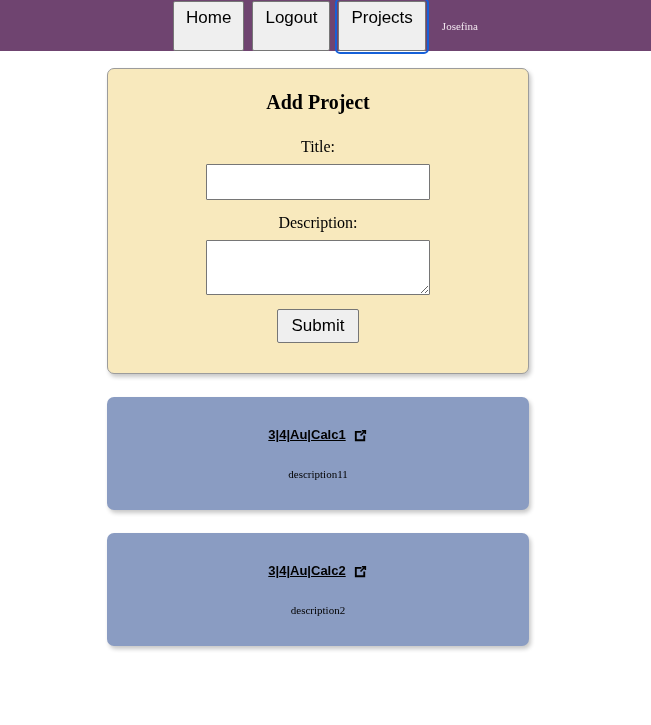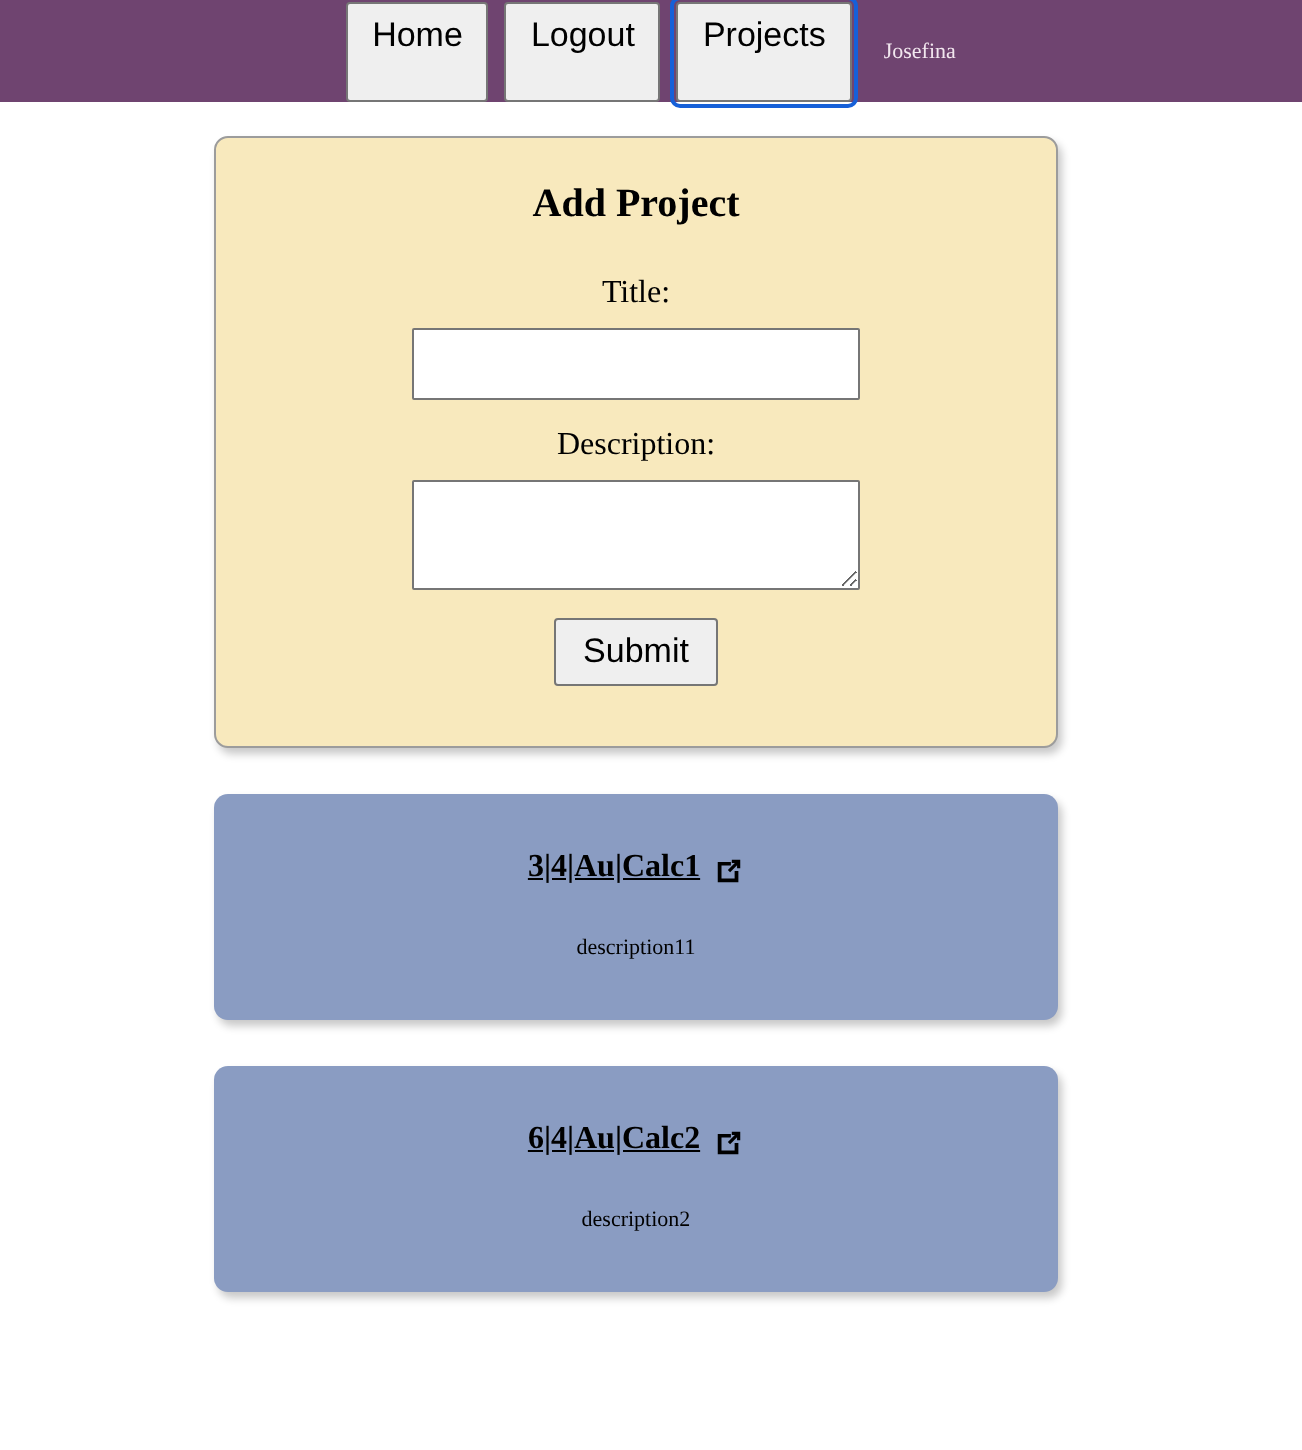--- a/index.html
+++ b/index.html
@@ -139,22 +139,22 @@
     box-sizing: border-box;
     padding: 28px 10px 30px 10px;
     text-align: center;
   }
   .card-title-row {
     display: inline-flex;
     align-items: center;
     gap: 7px;
   }
   .card-title {
-    font-family: Liberation Serif, serif;
-    font-size: 16px;
+    font-family: Liberation Sans, sans-serif;
+    font-size: 13px;
     font-weight: bold;
     color: #000000;
     text-decoration: underline;
     cursor: pointer;
   }
   .ext-icon {
     display: inline-block;
     width: 15px;
     height: 15px;
     line-height: 0;
@@ -202,21 +202,21 @@
           <path d="M2 3.2 H9 V5 H4 V12 H11 V8 H13 V14 H2 Z" fill="#000000"></path>
           <path d="M9.5 2 H14 V6.5 H12.3 V4.9 L8.6 8.6 L7.4 7.4 L11.1 3.7 H9.5 Z" fill="#000000"></path>
         </svg>
       </span>
     </span>
     <p class="card-desc">description11</p>
   </div>
 
   <div class="card">
     <span class="card-title-row">
-      <a class="card-title">6|4|Au|Calc2</a>
+      <a class="card-title">3|4|Au|Calc2</a>
       <span class="ext-icon">
         <svg width="15" height="15" viewBox="0 0 16 16" aria-hidden="true">
           <path d="M2 3.2 H9 V5 H4 V12 H11 V8 H13 V14 H2 Z" fill="#000000"></path>
           <path d="M9.5 2 H14 V6.5 H12.3 V4.9 L8.6 8.6 L7.4 7.4 L11.1 3.7 H9.5 Z" fill="#000000"></path>
         </svg>
       </span>
     </span>
     <p class="card-desc">description2</p>
   </div>
 

